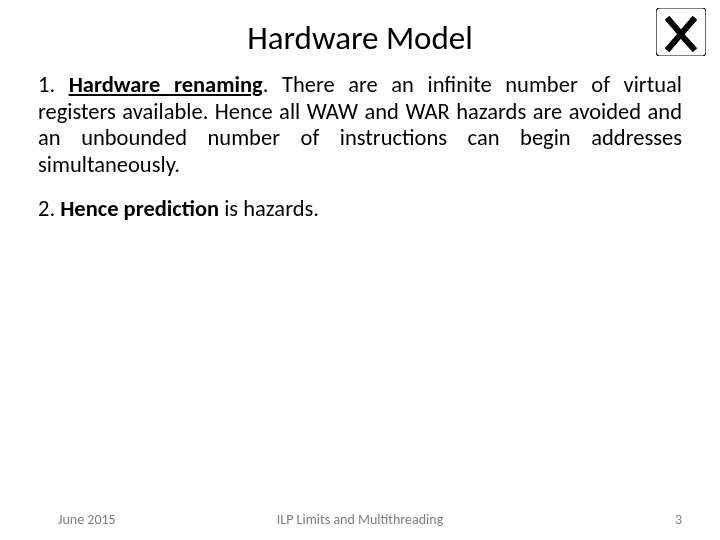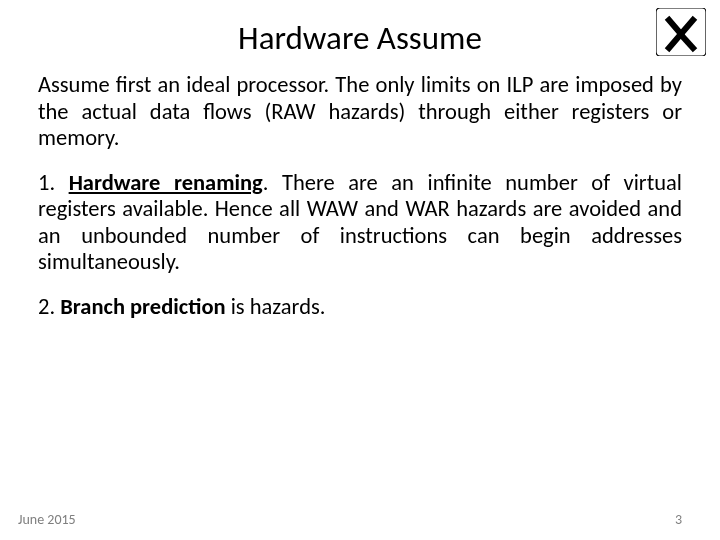--- a/index.html
+++ b/index.html
@@ -36,21 +36,21 @@
     line-height: 1.18;
     text-align: justify;
     text-justify: inter-word;
     margin-bottom: 18px;
   }
   .footer {
     position: absolute;
     bottom: 12px;
     left: 0;
     width: 100%;
-    padding: 0 38px 0 18px;
+    padding: 0 38px 0 58px;
     font-size: 14px;
     color: #7f7f7f;
     display: flex;
     justify-content: space-between;
     align-items: center;
   }
   .footer-center {
     position: absolute;
     left: 50%;
     transform: translateX(-50%);
@@ -66,27 +66,27 @@
       <rect x="0" y="0" width="50" height="48" rx="4" fill="#fff" stroke="#000" stroke-width="1.2"></rect>
       <g transform="translate(25,26)">
         <path d="M -13 -15 L -3 -3 M -3 -3 L -13 9 M 3 -15 L 13 -3 M 13 -3 L 3 9 M -3 -3 L 13 -3" stroke="none"></path>
         <path d="M -12 -14 L 0 0 L -12 14" stroke="#000" stroke-width="6" fill="none" stroke-linecap="square"></path>
         <path d="M 12 -14 L 0 0" stroke="#000" stroke-width="6" fill="none" stroke-linecap="square"></path>
         <path d="M 2 3 L 12 14" stroke="#000" stroke-width="6" fill="none" stroke-linecap="square"></path>
       </g>
     </svg>
   </div>
 
-  <h1 class="title">Hardware Assume</h1>
+  <h1 class="title">Hardware Model</h1>
 
-  <p class="para">Assume first an ideal processor. The only limits on ILP are imposed by the actual data flows (RAW hazards) through either registers or memory.</p>
 
   <p class="para"><span>1. </span><b><u><span>Hardware renaming</span></u></b><span>. There are an infinite number of virtual registers available. Hence all WAW and WAR hazards are avoided and an unbounded number of instructions can begin addresses simultaneously.</span></p>
 
-  <p class="para"><span>2. </span><b><span>Branch prediction</span></b><span> is hazards.</span></p>
+  <p class="para"><span>2. </span><b><span>Hence prediction</span></b><span> is hazards.</span></p>
 
 
   <div class="footer">
     <span>June 2015</span>
+    <span class="footer-center">ILP Limits and Multithreading</span>
     <span>3</span>
   </div>
 
 </div>
 
 </body></html>

